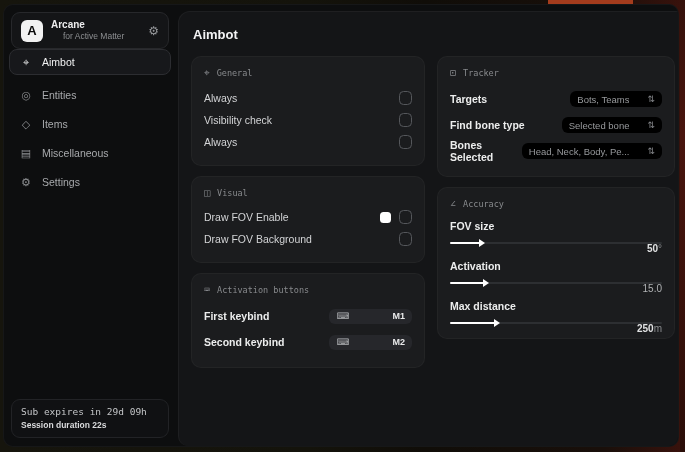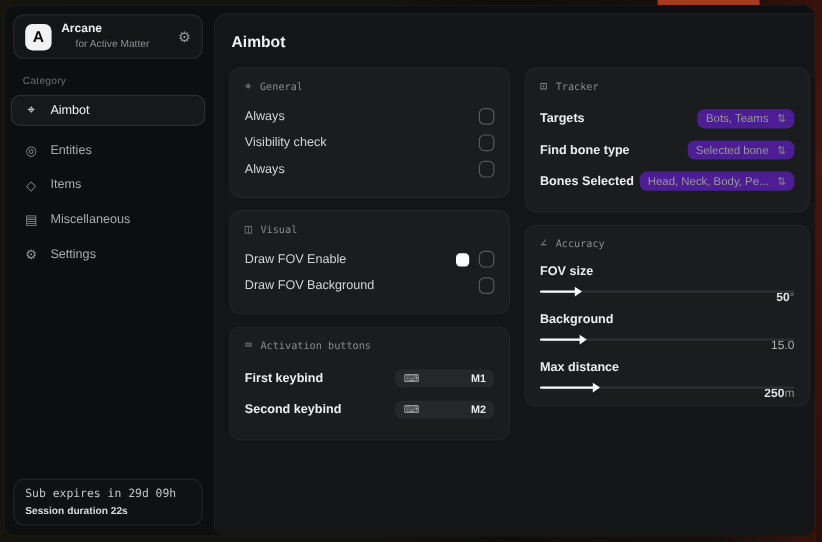--- a/index.html
+++ b/index.html
@@ -86,22 +86,22 @@
   .swatch { width:11px; height:11px; background:#ffffff; border-radius:3.5px; cursor:pointer; }
 
   .keybtn {
     background:#26272b; border-radius:6px; height:15px; padding:0 7px;
     display:flex; align-items:center; gap:5px; cursor:pointer;
   }
   .keybtn .kicon { font-size:9px; color:#b4b6b9; line-height:1; }
   .keybtn .klabel { font-size:9px; font-weight:bold; color:#e9eaeb;margin-left:38px; }
 
   .dropdown {
-    background:#4c1d95; border-radius:6px; height:16px; padding:0 7px;
-    display:flex; align-items:center; gap:7px; cursor:pointer; max-width:150px;justify-content:flex-end;
+    background:#000000; border-radius:6px; height:16px; padding:0 7px;
+    display:flex; align-items:center; gap:18px; cursor:pointer; max-width:150px;justify-content:flex-end;
   }
   .dropdown .dvalue { font-size:9.5px; color:#97999c; white-space:nowrap; overflow:hidden; text-overflow:ellipsis; }
   .dropdown .dicon { font-size:9px; color:#84868a; }
 
   .slider-block { margin-bottom:13px; }
   .slider-head { display:flex; align-items:center; justify-content:space-between; height:18px; }
   .slider-value { font-size:10px;margin-top:44px; }
   .slider-value .num { color:#e0e1e2; font-weight:bold; }
   .slider-value .unit { color:#8b8d90; }
   .slider-value.dim .num { color:#b0b2b4; font-weight:normal; }
@@ -123,21 +123,20 @@
   <div class="sidebar">
     <div class="side-header">
       <div class="logo">A</div>
       <div class="side-title-stack">
         <span class="side-title">Arcane</span>
         <span class="side-subtitle">for Active Matter</span>
       </div>
       <span class="side-gear">⚙</span>
     </div>
 
-    <div class="category-label">Category</div>
 
     <div class="nav">
       <div class="nav-item selected">
         <span class="nicon">⌖</span>
         <span>Aimbot</span>
       </div>
       <div class="nav-item">
         <span class="nicon">◎</span>
         <span>Entities</span>
       </div>
@@ -271,21 +270,21 @@
             </div>
             <div class="track">
               <div class="fill" style="width: 14%;">
                   <span class="thumb"></span>
                 </div>
             </div>
           </div>
 
           <div class="slider-block">
             <div class="slider-head">
-              <span class="row-label strong">Background</span>
+              <span class="row-label strong">Activation</span>
               <span class="slider-value dim"><span class="num">15.0</span><span class="unit"></span></span>
             </div>
             <div class="track">
               <div class="fill" style="width: 16%;">
                   <span class="thumb"></span>
                 </div>
             </div>
           </div>
 
           <div class="slider-block" style="margin-bottom:2px">

